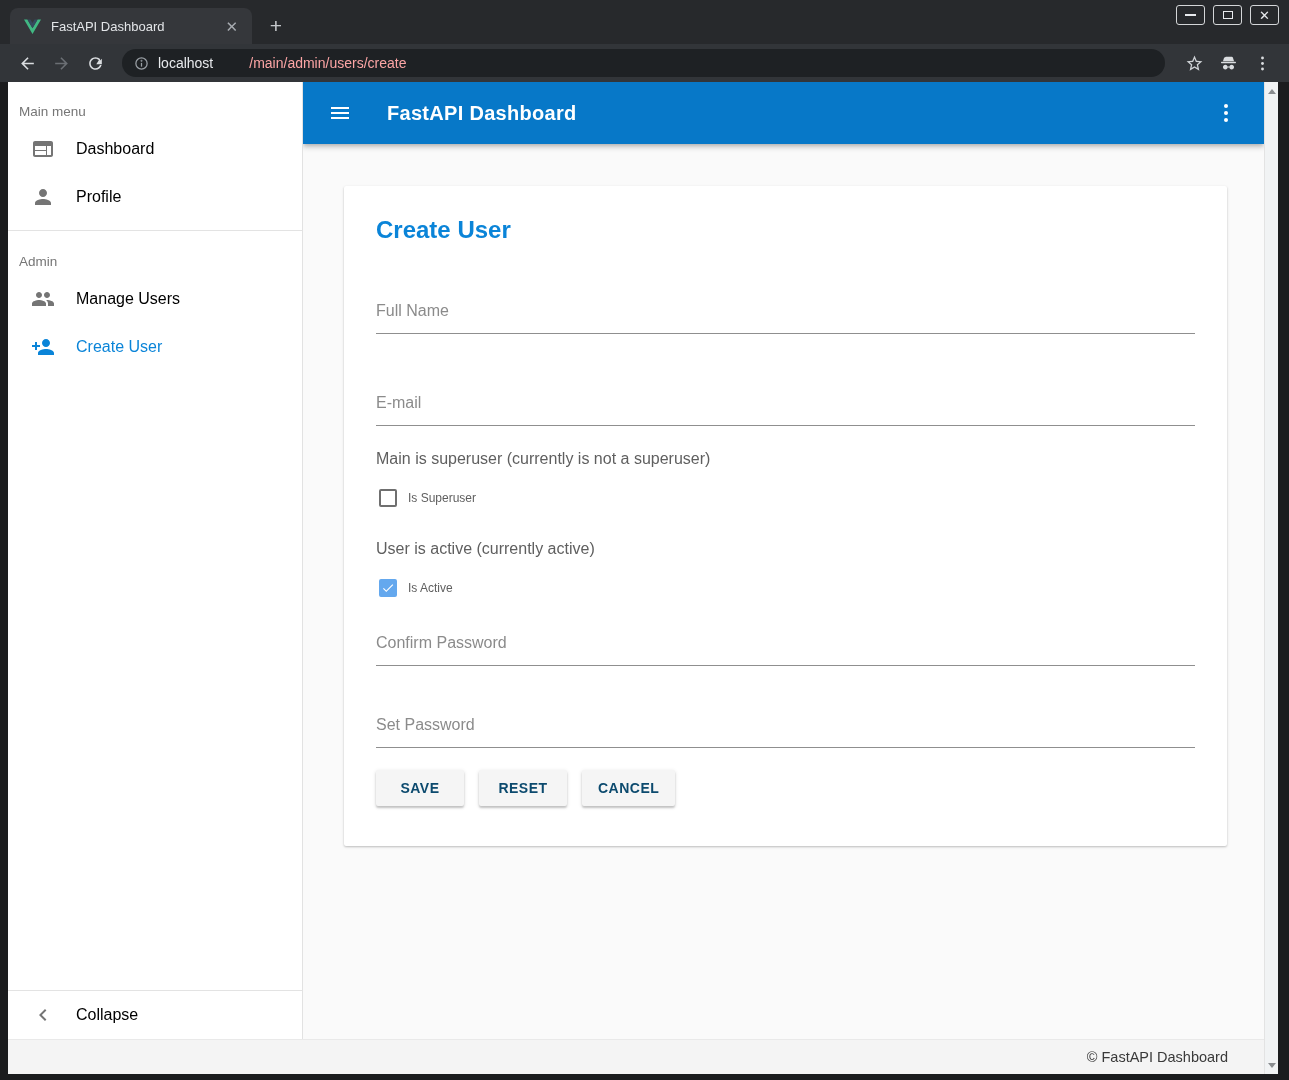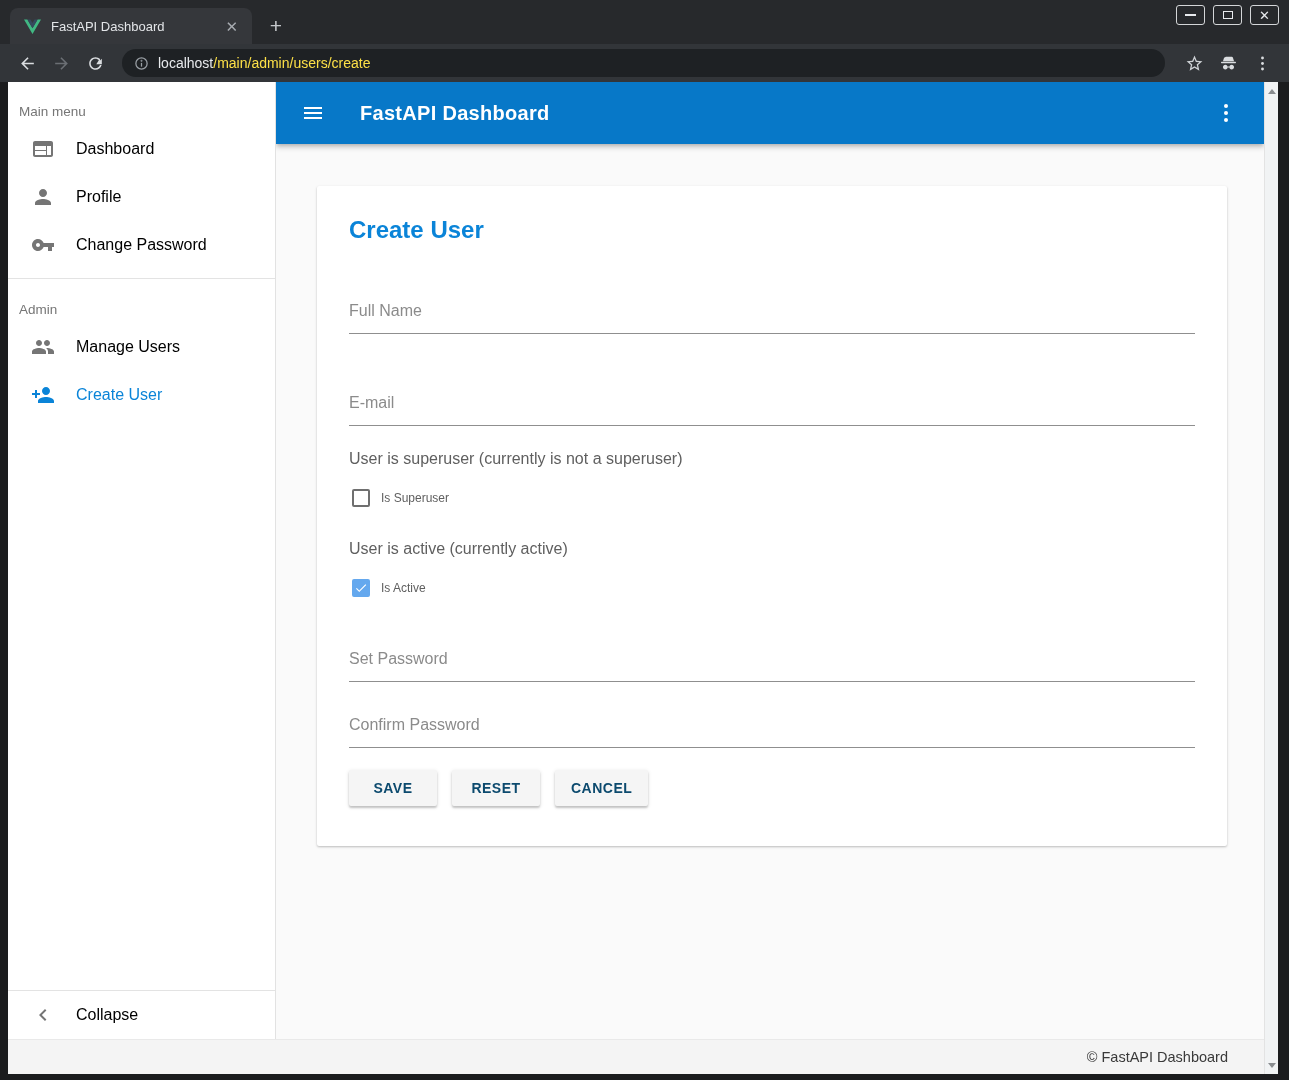--- a/index.html
+++ b/index.html
@@ -32,39 +32,39 @@
 
   .toolbar { height:38px; background:#323539; display:flex; align-items:center; padding:0 10px; }
   .nav-icon { width:26px; height:26px; display:flex; align-items:center; justify-content:center;
     margin:0 4px; cursor:pointer; border-radius:50%; }
   .nav-icon svg { width:19px; height:19px; }
   .omnibox { flex:1; height:28px; background:#1e2124; border-radius:14px; margin:0 12px 0 10px;
     display:flex; align-items:center; padding:0 12px; cursor:text; }
   .omnibox svg { width:15px; height:15px; flex:none; margin-right:9px; }
   .url { font-size:14px; white-space:nowrap; }
   .url .host { color:#e8eaed; }
-  .url .path { color:#fde047; }
+  .url .path { color:#fca5a5;padding-left:36px; }
 
   
   .page-frame {
     position:absolute; top:82px; left:8px; right:11px; bottom:6px;
     background:#fafafa; display:flex; flex-direction:column;
     padding-right:14px; overflow:hidden;
   }
   .content-row { flex:1; display:flex; min-height:0; }
 
   
   .scrollbar { position:absolute; top:0; right:0; bottom:0; width:14px; background:#f1f3f4; border-left:1px solid #e3e3e3; }
   .sb-up, .sb-down { position:absolute; left:0; right:0; height:14px; display:flex; align-items:center; justify-content:center; cursor:pointer; }
   .sb-up { top:2px; } .sb-down { bottom:2px; }
   .sb-up i { width:0; height:0; border-left:4px solid transparent; border-right:4px solid transparent; border-bottom:5px solid #8a8d90; }
   .sb-down i { width:0; height:0; border-left:4px solid transparent; border-right:4px solid transparent; border-top:5px solid #8a8d90; }
 
   
-  .sidebar { width:268px; flex:none; background:#ffffff; border-right:1px solid #e2e2e2;
+  .sidebar { width:295px; flex:none; background:#ffffff; border-right:1px solid #e2e2e2;
     display:flex; flex-direction:column; overflow:hidden; }
   .side-header { padding:22px 16px 6px 11px; font-size:13.5px; color:#767676; }
   .side-header.second { padding-top:14px; }
   .side-item { height:48px; flex:none; display:flex; align-items:center; padding-left:23px; cursor:pointer; }
   .side-item svg { width:24px; height:24px; margin-right:21px; fill:#757575; flex:none; }
   .side-item .lbl { font-size:16px; color:#000000; }
   .side-item.active svg { fill:#0a84d8; }
   .side-item.active .lbl { color:#0a84d8; }
   .side-divider { height:1px; background:#e3e3e3; margin:9px 0; flex:none; }
   .side-spacer { flex:1; }
@@ -196,26 +196,20 @@
             <path d="M20 4H4c-1.1 0-1.99.9-1.99 2L2 18c0 1.1.9 2 2 2h16c1.1 0 2-.9 2-2V6c0-1.1-.9-2-2-2zm-5 14H4v-4h11v4zm0-5H4V9h11v4zm5 5h-4V9h4v9z"></path>
           </svg>
         <span class="lbl">Dashboard</span>
       </div>
       <div class="side-item">
         <svg viewBox="0 0 24 24">
             <path d="M12 12c2.21 0 4-1.79 4-4s-1.79-4-4-4-4 1.79-4 4 1.79 4 4 4zm0 2c-2.67 0-8 1.34-8 4v2h16v-2c0-2.66-5.33-4-8-4z"></path>
           </svg>
         <span class="lbl">Profile</span>
       </div>
-      <div class="side-item">
-        <svg viewBox="0 0 24 24">
-            <path d="M12.65 10C11.83 7.67 9.61 6 7 6c-3.31 0-6 2.69-6 6s2.69 6 6 6c2.61 0 4.83-1.67 5.65-4H17v4h4v-4h2v-4H12.65zM7 14c-1.1 0-2-.9-2-2s.9-2 2-2 2 .9 2 2-.9 2-2 2z"></path>
-          </svg>
-        <span class="lbl">Change Password</span>
-      </div>
 
       <div class="side-divider"></div>
       <div class="side-header second">Admin</div>
 
       <div class="side-item">
         <svg viewBox="0 0 24 24">
             <path d="M16 11c1.66 0 2.99-1.34 2.99-3S17.66 5 16 5c-1.66 0-3 1.34-3 3s1.34 3 3 3zm-8 0c1.66 0 2.99-1.34 2.99-3S9.66 5 8 5C6.34 5 5 6.34 5 8s1.34 3 3 3zm0 2c-2.33 0-7 1.17-7 3.5V19h14v-2.5c0-2.33-4.67-3.5-7-3.5zm8 0c-.29 0-.62.02-.97.05 1.16.84 1.97 1.97 1.97 3.45V19h6v-2.5c0-2.33-4.67-3.5-7-3.5z"></path>
           </svg>
         <span class="lbl">Manage Users</span>
       </div>
@@ -256,44 +250,44 @@
         <h2 class="form-title">Create User</h2>
 
         <div class="field">
           <input type="text" placeholder="Full Name" style="">
         </div>
 
         <div class="field f2">
           <input type="text" placeholder="E-mail" style="">
         </div>
 
-        <div class="hint">User is superuser (currently is not a superuser)</div>
+        <div class="hint">Main is superuser (currently is not a superuser)</div>
         <div class="cb-row">
           <span class="cb-box">
             
           </span>
           <span class="cb-label">Is Superuser</span>
         </div>
 
         <div class="hint h2">User is active (currently active)</div>
         <div class="cb-row">
           <span class="cb-box checked">
             <svg viewBox="0 0 24 24">
                 <path fill="#ffffff" d="M9 16.17L4.83 12l-1.42 1.41L9 19 21 7l-1.41-1.41z"></path>
               </svg>
           </span>
           <span class="cb-label">Is Active</span>
         </div>
 
+        <div class="field f4">
+          <input type="text" placeholder="Confirm Password" style="">
+        </div>
+
         <div class="field f3">
           <input type="text" placeholder="Set Password" style="">
-        </div>
-
-        <div class="field f4">
-          <input type="text" placeholder="Confirm Password" style="">
         </div>
 
         <div class="btn-row">
           <button class="btn">SAVE</button>
           <button class="btn">RESET</button>
           <button class="btn">CANCEL</button>
         </div>
       </section>
     </div>
   </div>

